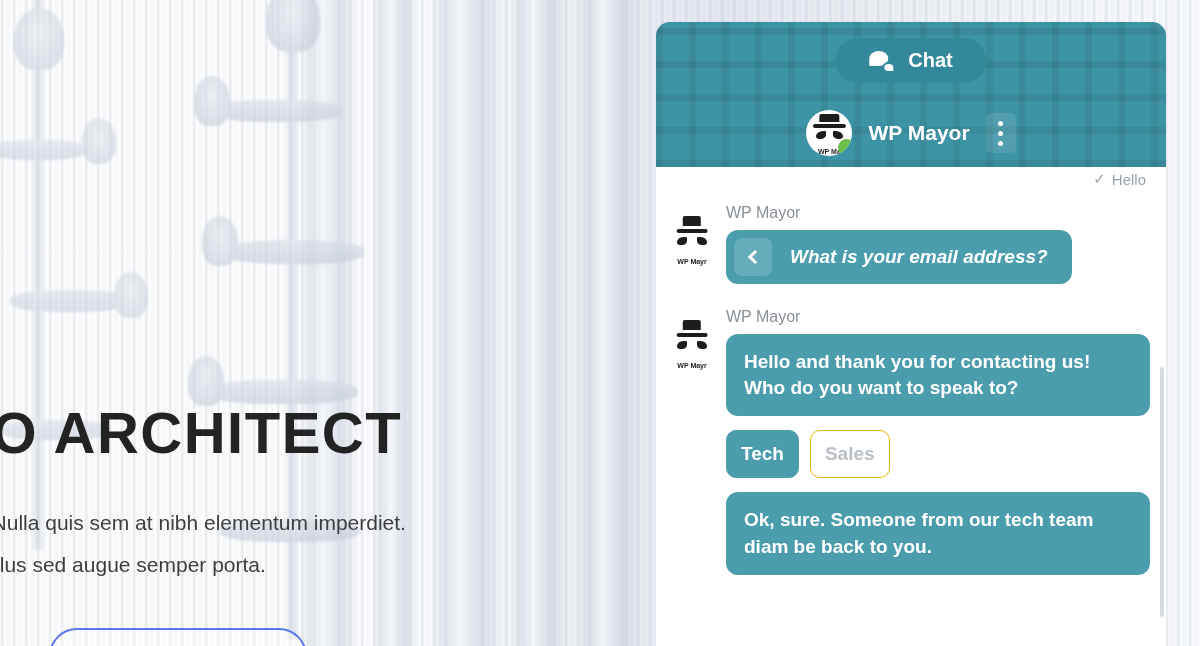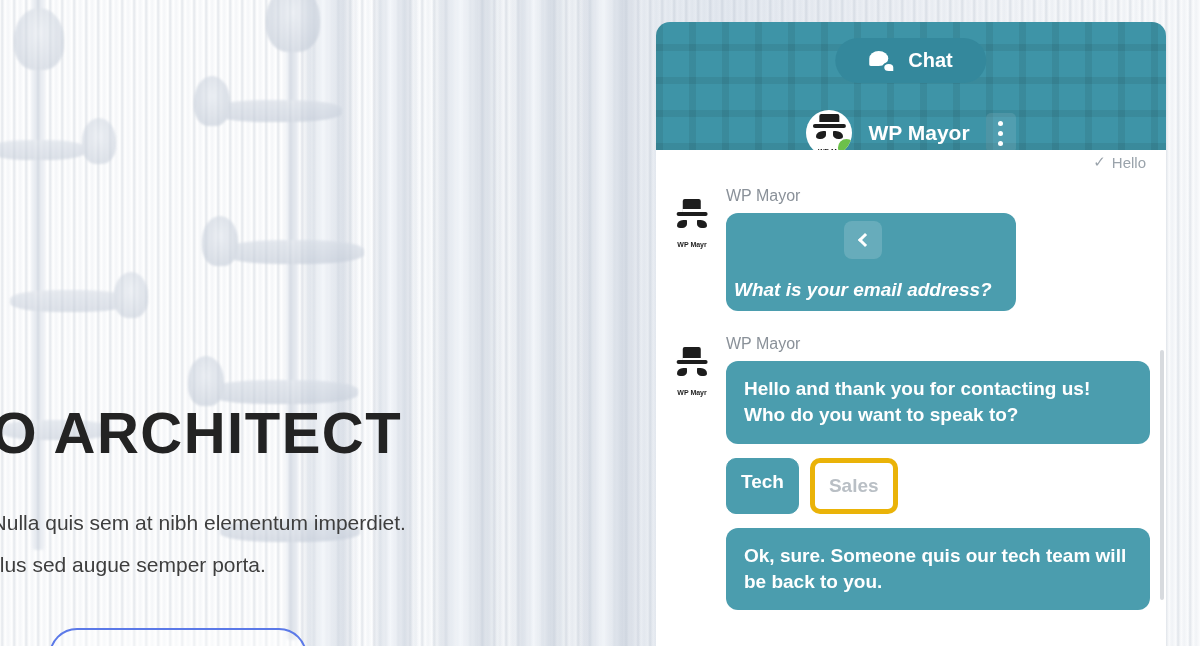--- a/index.html
+++ b/index.html
@@ -103,21 +103,21 @@
 
   
   .widget {
     position: absolute;
     left: 656px; top: 22px;
     width: 510px;
     height: 660px;
   }
   .widget-header {
     position: relative;
-    height: 128px;
+    height: 145px;
     background-color: #3e94a7;
     background-image:
       repeating-linear-gradient(90deg,
         rgba(0,0,0,0.07) 0px, rgba(0,0,0,0.07) 7px,
         rgba(0,0,0,0) 7px, rgba(0,0,0,0) 33px),
       repeating-linear-gradient(0deg,
         rgba(0,0,0,0.07) 0px, rgba(0,0,0,0.07) 7px,
         rgba(0,0,0,0) 7px, rgba(0,0,0,0) 33px);
     border-radius: 14px 14px 0 0;
     overflow: hidden;
@@ -249,21 +249,20 @@
     line-height: 1.38;
     font-weight: 600;
     max-width: 424px;
     display: inline-block;
   }
   .bubble.question {
     display: inline-flex; align-items: center; gap: 18px;
     padding: 8px 24px 8px 8px;
     font-style: italic;
     font-weight: 700;
-    flex-direction: column;
   }
   .back-btn {
     width: 38px; height: 38px; flex: none;
     border-radius: 8px;
     background: rgba(255,255,255,0.16);
     display: flex; align-items: center; justify-content: center;
   }
   .chev { display: inline-block; width: 10px; height: 10px;
     border-left: 3px solid #fff; border-bottom: 3px solid #fff; }
   .chev.left  { transform: rotate(45deg);  margin-left: 4px; }
@@ -299,21 +298,21 @@
   }
 
   .choices { margin-top: 14px; display: flex; gap: 11px; }
   .choice {
     padding: 12px 14px;
     border-radius: 10px;
     font-size: 19px;
     font-weight: 700;
   }
   .choice.selected { background: #4b9dae; color: #ffffff; border: 1px solid #4b9dae; }
-  .choice.plain    { background: #ffffff; color: #b9bfc5; border: 5px solid #eab308; }
+  .choice.plain    { background: #ffffff; color: #b9bfc5; border: 1px solid #eab308; }
   .scroll-track {
     position: absolute; right: 2px; top: 4px;
     width: 4px; height: 505px;
     background: transparent;
   }
   .scroll-thumb {
     position: absolute; right: 2px; top: 200px;
     width: 4px; height: 250px;
     background: #d7dade; border-radius: 2px;
   }
@@ -436,21 +435,21 @@
         </div>
         <div class="msg-col">
           <div class="msg-author">WP Mayor</div>
           <div class="bubble">Hello and thank you for contacting us! Who do you want to speak to?</div>
 
           <div class="choices">
             <div class="choice selected">Tech</div>
             <div class="choice plain">Sales</div>
           </div>
 
-          <div class="bubble" style="margin-top:14px;">Ok, sure. Someone quis our tech team will be back to you.</div>
+          <div class="bubble" style="margin-top:14px;">Ok, sure. Someone from our tech team diam be back to you.</div>
         </div>
       </div>
 
       <div class="scroll-track"></div>
       <div class="scroll-thumb"></div>
     </div>
   </div>
 </div>
 
 </body></html>

